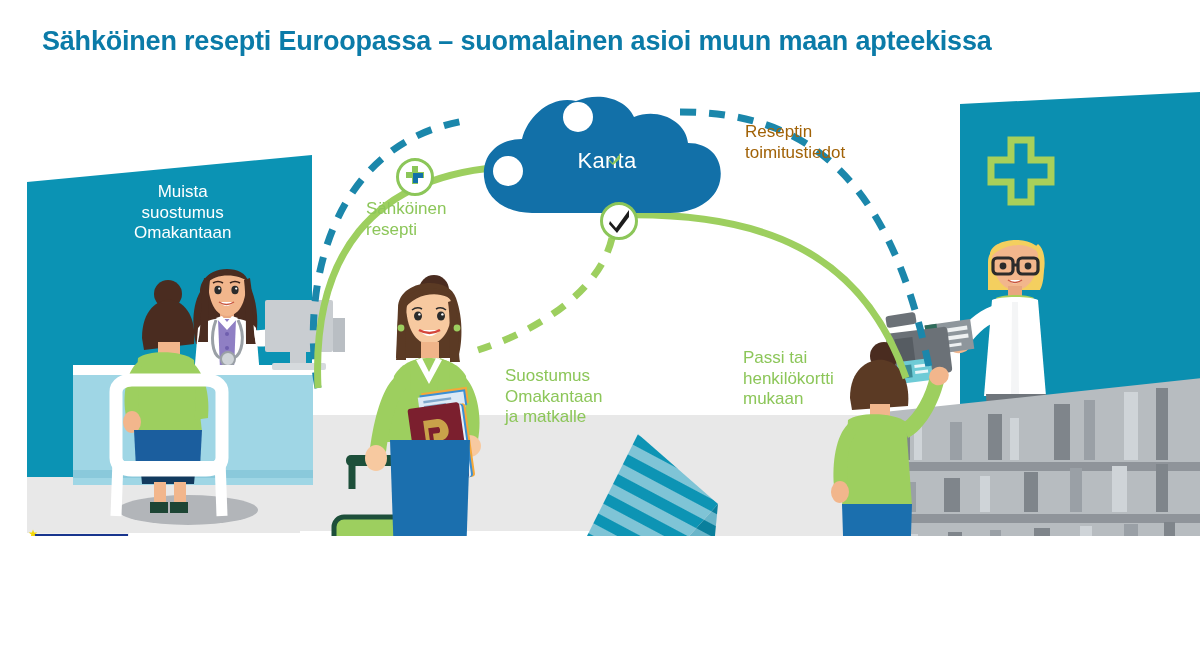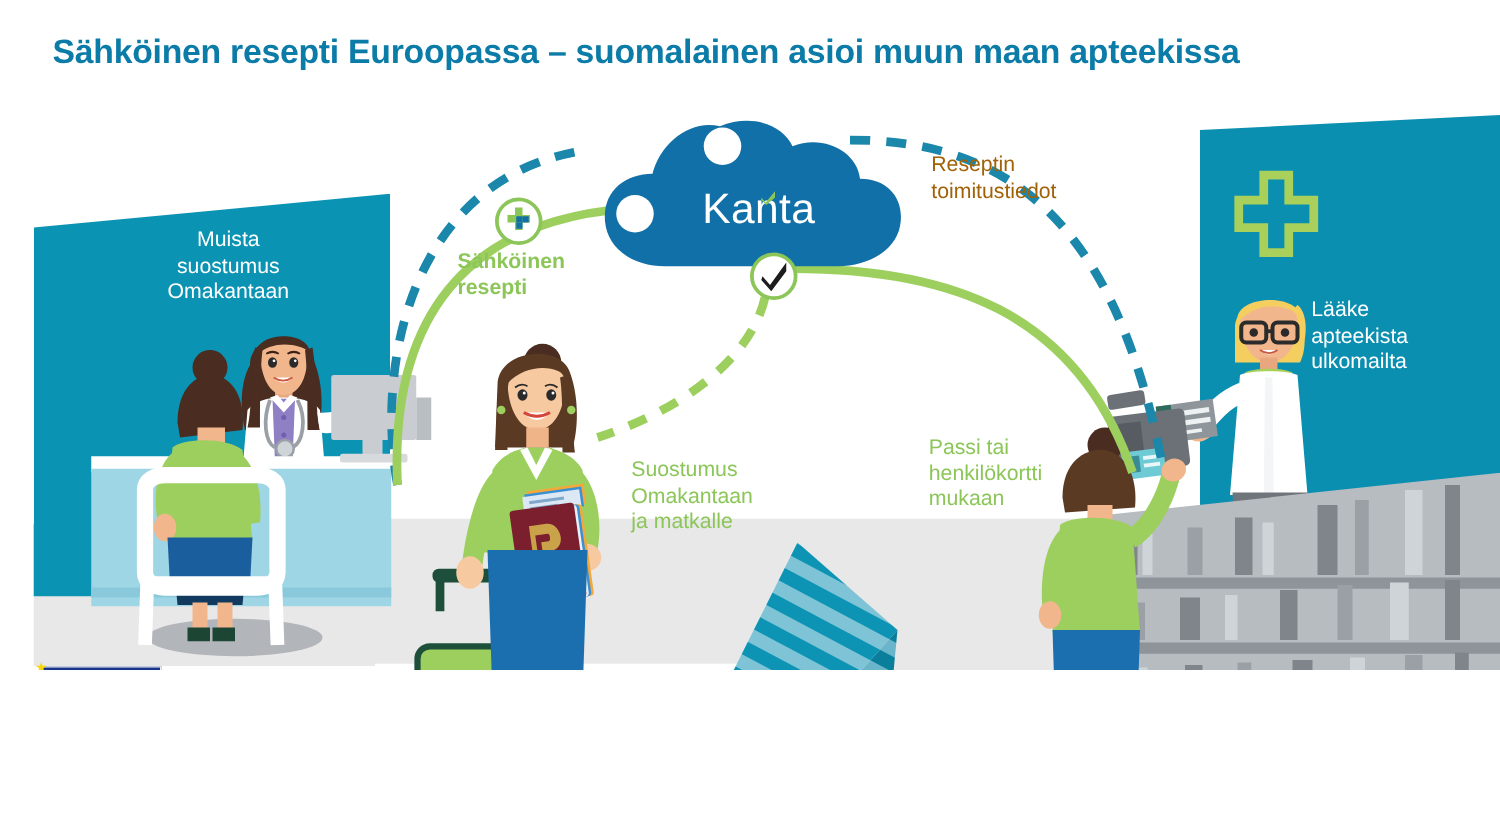--- a/index.html
+++ b/index.html
@@ -96,21 +96,21 @@
   .wedge{position:absolute;left:566px;top:434px;width:196px;height:188px;}
 
   
   .euflag{position:absolute;left:32px;top:533px;width:95px;height:63px;background:#18358e;border:1px solid #f0f0f0;}
   .euflag svg{display:block;}
 
   
   .cloud{position:absolute;left:480px;top:95px;width:250px;height:125px;}
   .cloud-text{
     position:absolute;left:537px;top:148px;width:140px;text-align:center;
-    color:#ffffff;font-size:34px;font-weight:normal;letter-spacing:0.3px;
+    color:#ffffff;font-size:22px;font-weight:normal;letter-spacing:0.3px;
   }
   .cloud-tmark{position:absolute;left:608px;top:152px;width:13px;height:13px;}
 
   
   .badge{
     position:absolute;width:38px;height:38px;border-radius:50%;
     background:#ffffff;border:3px solid #8cc659;box-sizing:border-box;
   }
   .badge.rx{left:396px;top:158px;}
   .badge.chk{left:600px;top:202px;}
@@ -500,31 +500,28 @@
   <div class="badge chk">
     <svg width="32" height="32" viewBox="0 0 32 32" style="display:block;">
       <path d="M7 16 L13 23 L26 5 L26 12 L14 28 L6 19 Z" fill="#1c1c1c"></path>
     </svg>
   </div>
 
   <div class="lbl white" style="left:134px;top:182px;text-align:center;">Muista
 suostumus
 Omakantaan</div>
 
-  <div class="lbl green" style="left:366px;top:199px;font-weight:bold;">Sähköinen
+  <div class="lbl green" style="left:366px;top:199px;">Sähköinen
 resepti</div>
 
   <div class="lbl teal" style="left:745px;top:122px;">Reseptin
 toimitustiedot</div>
 
   <div class="lbl green" style="left:505px;top:366px;">Suostumus
 Omakantaan
 ja matkalle</div>
 
   <div class="lbl green" style="left:743px;top:348px;">Passi tai
 henkilökortti
 mukaan</div>
 
-  <div class="lbl white" style="left:1049px;top:238px;">Lääke
-apteekista
-ulkomailta</div>
 
 </div>
 
 </body></html>

